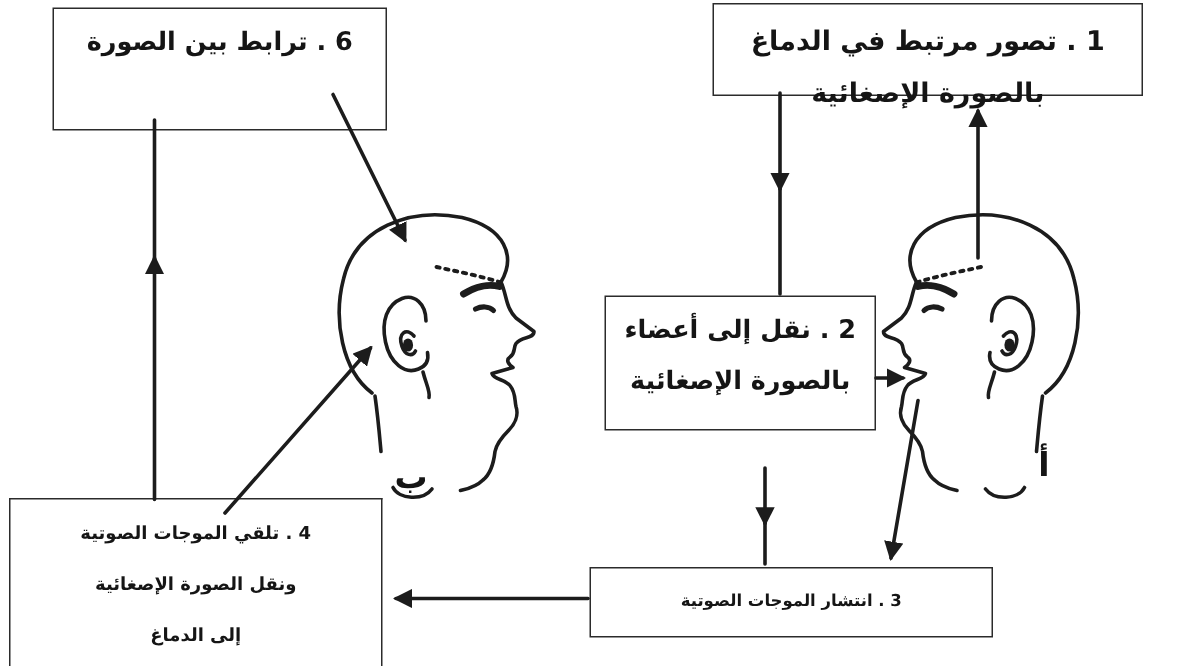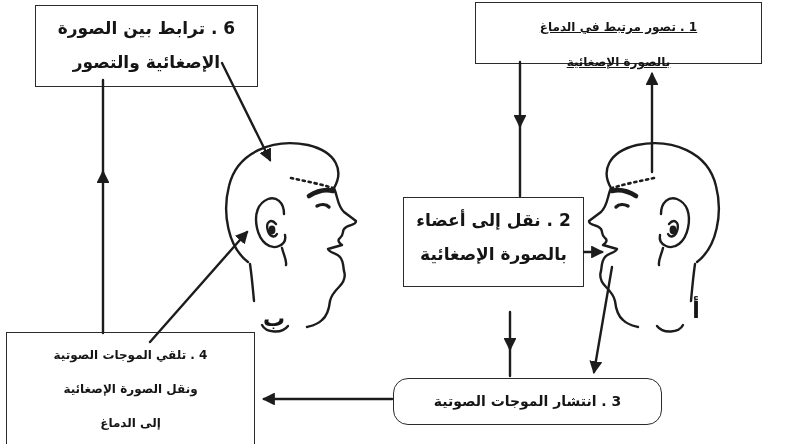--- a/index.html
+++ b/index.html
@@ -15,23 +15,23 @@
   .box{
     position:absolute;
     border:1.6px solid #2b2b2b;
     background:transparent;
     text-align:center;
     font-weight:700;
     z-index:1;
     box-sizing:border-box;
   }
   .box .ln{white-space:nowrap;}
-  .box1{left:475px;top:2px;width:287px;height:62px;padding-top:7px;font-size:12px;line-height:35px;text-decoration:underline;}
+  .box1{left:475px;top:2px;width:287px;height:62px;padding-top:7px;font-size:18px;line-height:35px;}
   .box2{left:403px;top:197px;width:181px;height:90px;padding-top:5px;font-size:17px;line-height:34px;}
-  .box3{left:393px;top:378px;width:269px;height:47px;font-size:14px;line-height:44px;border-radius:15px;}
+  .box3{left:393px;top:378px;width:269px;height:47px;font-size:11px;line-height:44px;}
   .box4{left:6px;top:332px;width:249px;height:112px;padding-top:5px;font-size:12px;line-height:34px;border-bottom:none;}
   .box5{left:35px;top:5px;width:223px;height:82px;padding-top:5px;font-size:17px;line-height:34px;}
   .plabel{
     position:absolute;
     font-size:22px;
     font-weight:700;
     z-index:1;
   }
   .label-b{left:256px;top:306px;width:36px;text-align:center;}
   .label-a{left:678px;top:298px;width:36px;text-align:center;}
@@ -60,21 +60,20 @@
   </div>
 
   <div class="box box4">
     <div class="ln">4 . تلقي الموجات الصوتية</div>
     <div class="ln">ونقل الصورة الإصغائية</div>
     <div class="ln">إلى الدماغ</div>
   </div>
 
   <div class="box box5">
     <div class="ln">6 . ترابط بين الصورة</div>
-    <div class="ln">الإصغائية والتصور</div>
   </div>
 
   <div class="plabel label-b">ب</div>
   <div class="plabel label-a">أ</div>
 
   <svg class="overlay" width="790" height="444" viewBox="0 0 790 444">
     <defs>
       <marker id="ah" viewBox="0 0 5 5" markerWidth="5.4" markerHeight="5.4" refX="4.2" refY="2.5" orient="auto">
         <path d="M0,0 L5,2.5 L0,5 Z" fill="#1c1c1c"></path>
       </marker>

